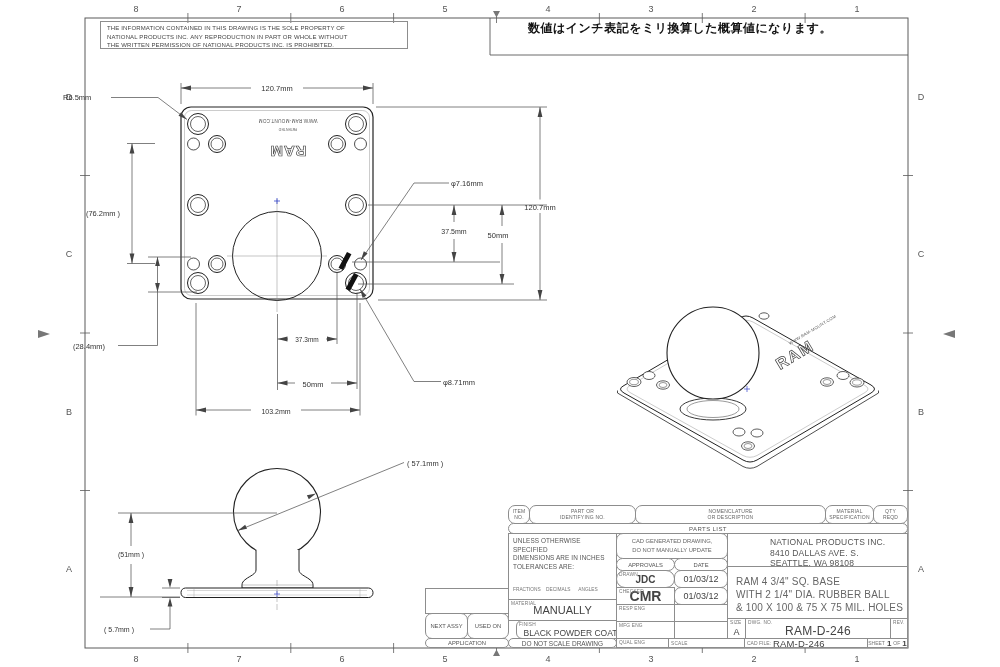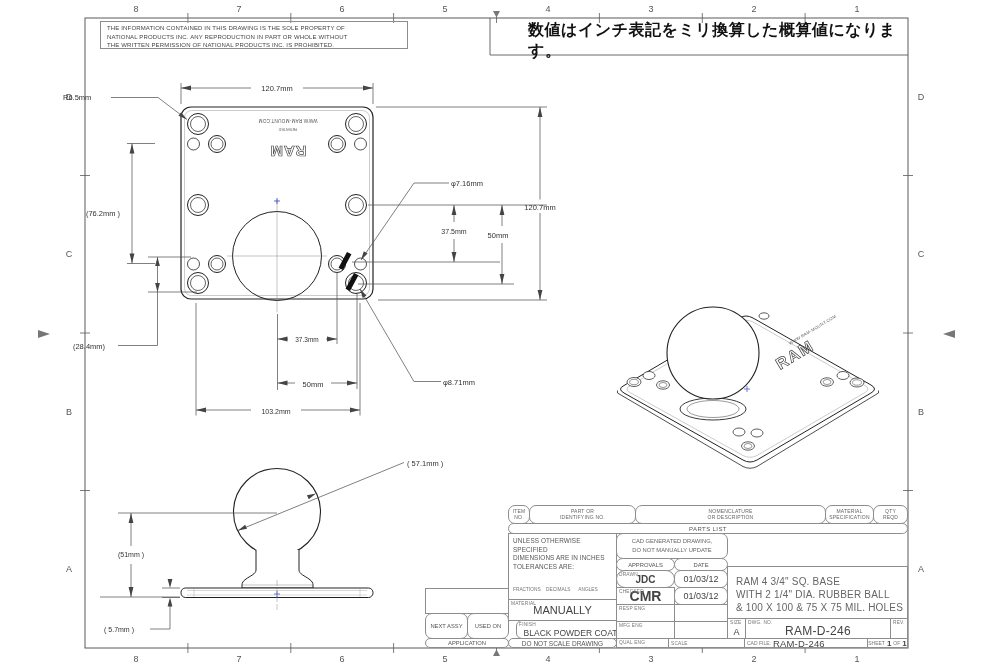--- a/index.html
+++ b/index.html
@@ -8,21 +8,21 @@
   svg{position:absolute;left:0;top:0;}
   .tb{position:absolute;border:1px solid #8d8d8d;box-sizing:border-box;color:#555;
       font-family:"Liberation Sans",sans-serif;overflow:hidden;background:#fff;}
   .ctr{display:flex;align-items:center;justify-content:center;text-align:center;border-radius:7px;}
   .hdr{font-size:5px;line-height:1.15;white-space:pre-line;color:#666;letter-spacing:.2px;}
   .minilbl{position:absolute;left:2px;top:1px;font-size:4.8px;color:#777;letter-spacing:.2px;}
   .bigval{width:100%;height:100%;display:flex;align-items:center;justify-content:center;color:#444;}
   .disc{position:absolute;left:100px;top:21px;width:308px;height:28px;border:1px solid #8d8d8d;
         box-sizing:border-box;font-size:6px;line-height:1.45;color:#444;padding:2px 0 0 6px;
         letter-spacing:.15px;}
-  .jp{position:absolute;left:528px;top:20px;width:380px;height:26px;font-size:16px;font-weight:600;
+  .jp{position:absolute;left:528px;top:20px;width:380px;height:26px;font-size:12px;font-weight:600;
       color:#111;letter-spacing:.5px;}
 </style>
 </head>
 <body>
 
 <div id="page">
 
 <svg width="1000" height="667" viewBox="0 0 1000 667">
 
   <g stroke="#5a5a5a" fill="none" stroke-width="1">
@@ -306,20 +306,25 @@
   </div>
   <div class="tb" style="left:674px;top:604px;width:54px;height:18px;"></div>
   <div class="tb" style="left:616px;top:621px;width:59px;height:18px;">
     <span class="minilbl">MFG ENG</span>
   </div>
   <div class="tb" style="left:674px;top:621px;width:54px;height:18px;"></div>
   <div class="tb" style="left:616px;top:638px;width:53px;height:10px;">
     <span class="minilbl">QUAL ENG</span>
   </div>
 
+  <div class="tb" style="left:727px;top:533px;width:181px;height:34px;padding:3px 0 0 42px;font-size:8.5px;line-height:1.25;color:#555;letter-spacing:.2px;">
+    <div>NATIONAL PRODUCTS INC.</div>
+    <div>8410 DALLAS AVE. S.</div>
+    <div>SEATTLE, WA 98108</div>
+  </div>
   <div class="tb" style="left:727px;top:566px;width:181px;height:53px;padding:8px 0 0 8px;font-size:10px;line-height:1.3;color:#666;letter-spacing:.2px;">
     <div>RAM 4 3/4" SQ. BASE</div>
     <div>WITH 2 1/4" DIA. RUBBER BALL</div>
     <div>&amp; 100 X 100 &amp; 75 X 75 MIL. HOLES</div>
   </div>
 
   <div class="tb" style="left:727px;top:618px;width:19px;height:21px;">
     <span class="minilbl">SIZE</span>
     <div class="bigval" style="font-size:9px;padding-top:3px;">A</div>
   </div>

